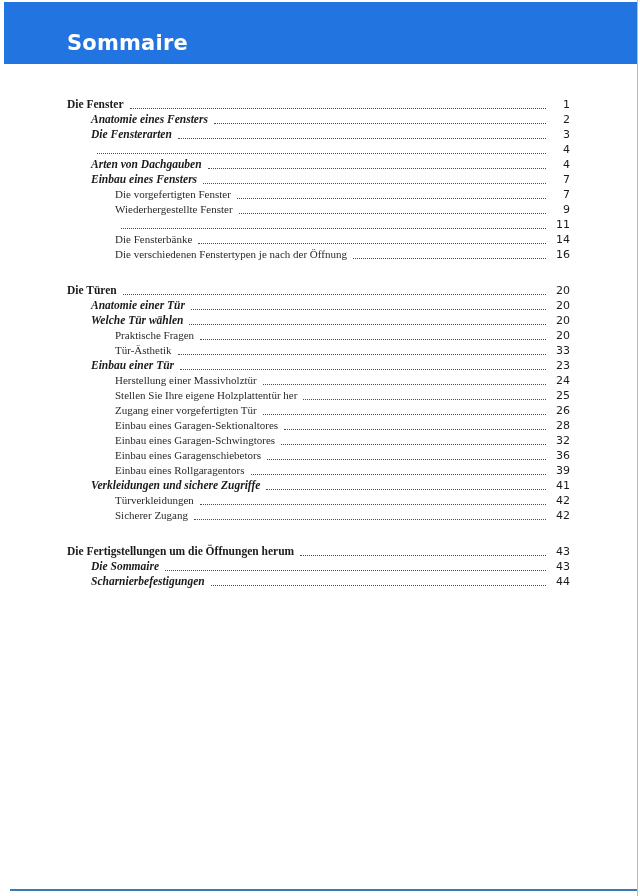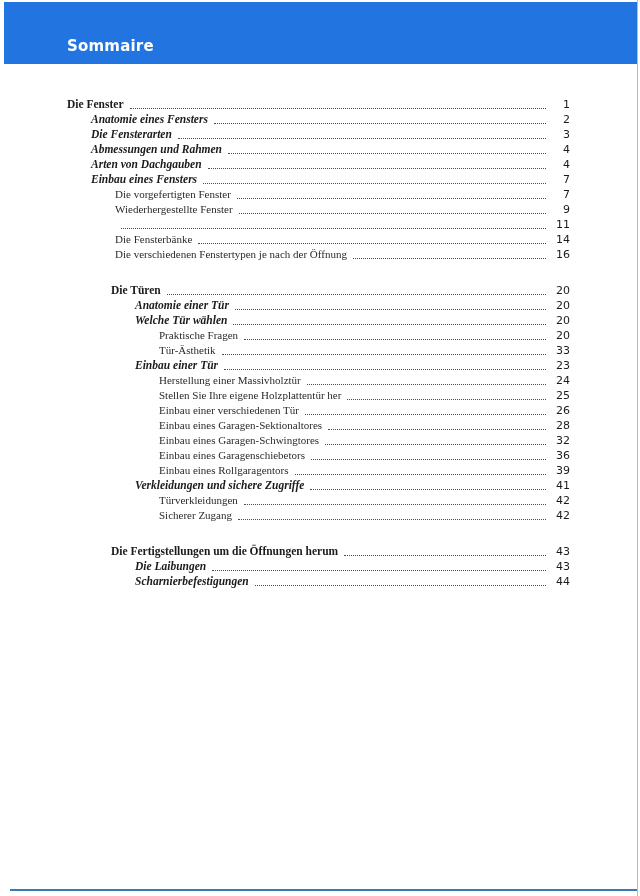--- a/index.html
+++ b/index.html
@@ -27,32 +27,32 @@
     top: 2px;
     left: 4px;
     width: 633px;
     height: 62px;
     display: flex;
     align-items: flex-end;
     padding: 0 0 9px 63px;
   }
   .header-band .title {
     color: #ffffff;
-    font-size: 15px;
+    font-size: 21px;
     font-weight: bold;
     letter-spacing: 0.2px;
   }
   .toc {
     position: absolute;
     top: 97px;
     left: 67px;
     width: 503px;
   }
   .toc-section { margin: 0; }
-  .toc-section + .toc-section { margin-top: 21px; margin-left: 44px; }
+  .toc-section + .toc-section { margin-top: 21px; }
   .toc-row {
     display: flex;
     align-items: baseline;
     height: 15px;
     line-height: 15px;
     color: #1b1b1b;
     font-size: 11px;
     cursor: default;
     white-space: nowrap;
   }
@@ -106,21 +106,20 @@
           <span class="label">Anatomie eines Fensters</span>
           <span class="dots"></span>
           <span class="pagenum">2</span>
         </div>
         <div class="toc-row lvl1">
           <span class="label">Die Fensterarten</span>
           <span class="dots"></span>
           <span class="pagenum">3</span>
         </div>
         <div class="toc-row lvl1">
-          <span class="label">Abmessungen und Rahmen</span>
           <span class="dots"></span>
           <span class="pagenum">4</span>
         </div>
         <div class="toc-row lvl1">
           <span class="label">Arten von Dachgauben</span>
           <span class="dots"></span>
           <span class="pagenum">4</span>
         </div>
         <div class="toc-row lvl1">
           <span class="label">Einbau eines Fensters</span>
@@ -187,21 +186,21 @@
           <span class="label">Herstellung einer Massivholztür</span>
           <span class="dots"></span>
           <span class="pagenum">24</span>
         </div>
         <div class="toc-row lvl2">
           <span class="label">Stellen Sie Ihre eigene Holzplattentür her</span>
           <span class="dots"></span>
           <span class="pagenum">25</span>
         </div>
         <div class="toc-row lvl2">
-          <span class="label">Einbau einer verschiedenen Tür</span>
+          <span class="label">Zugang einer vorgefertigten Tür</span>
           <span class="dots"></span>
           <span class="pagenum">26</span>
         </div>
         <div class="toc-row lvl2">
           <span class="label">Einbau eines Garagen-Sektionaltores</span>
           <span class="dots"></span>
           <span class="pagenum">28</span>
         </div>
         <div class="toc-row lvl2">
           <span class="label">Einbau eines Garagen-Schwingtores</span>
@@ -234,21 +233,21 @@
           <span class="pagenum">42</span>
         </div>
       </div>
       <div class="toc-section">
         <div class="toc-row lvl0">
           <span class="label">Die Fertigstellungen um die Öffnungen herum</span>
           <span class="dots"></span>
           <span class="pagenum">43</span>
         </div>
         <div class="toc-row lvl1">
-          <span class="label">Die Laibungen</span>
+          <span class="label">Die Sommaire</span>
           <span class="dots"></span>
           <span class="pagenum">43</span>
         </div>
         <div class="toc-row lvl1">
           <span class="label">Scharnierbefestigungen</span>
           <span class="dots"></span>
           <span class="pagenum">44</span>
         </div>
       </div>
     </div>

